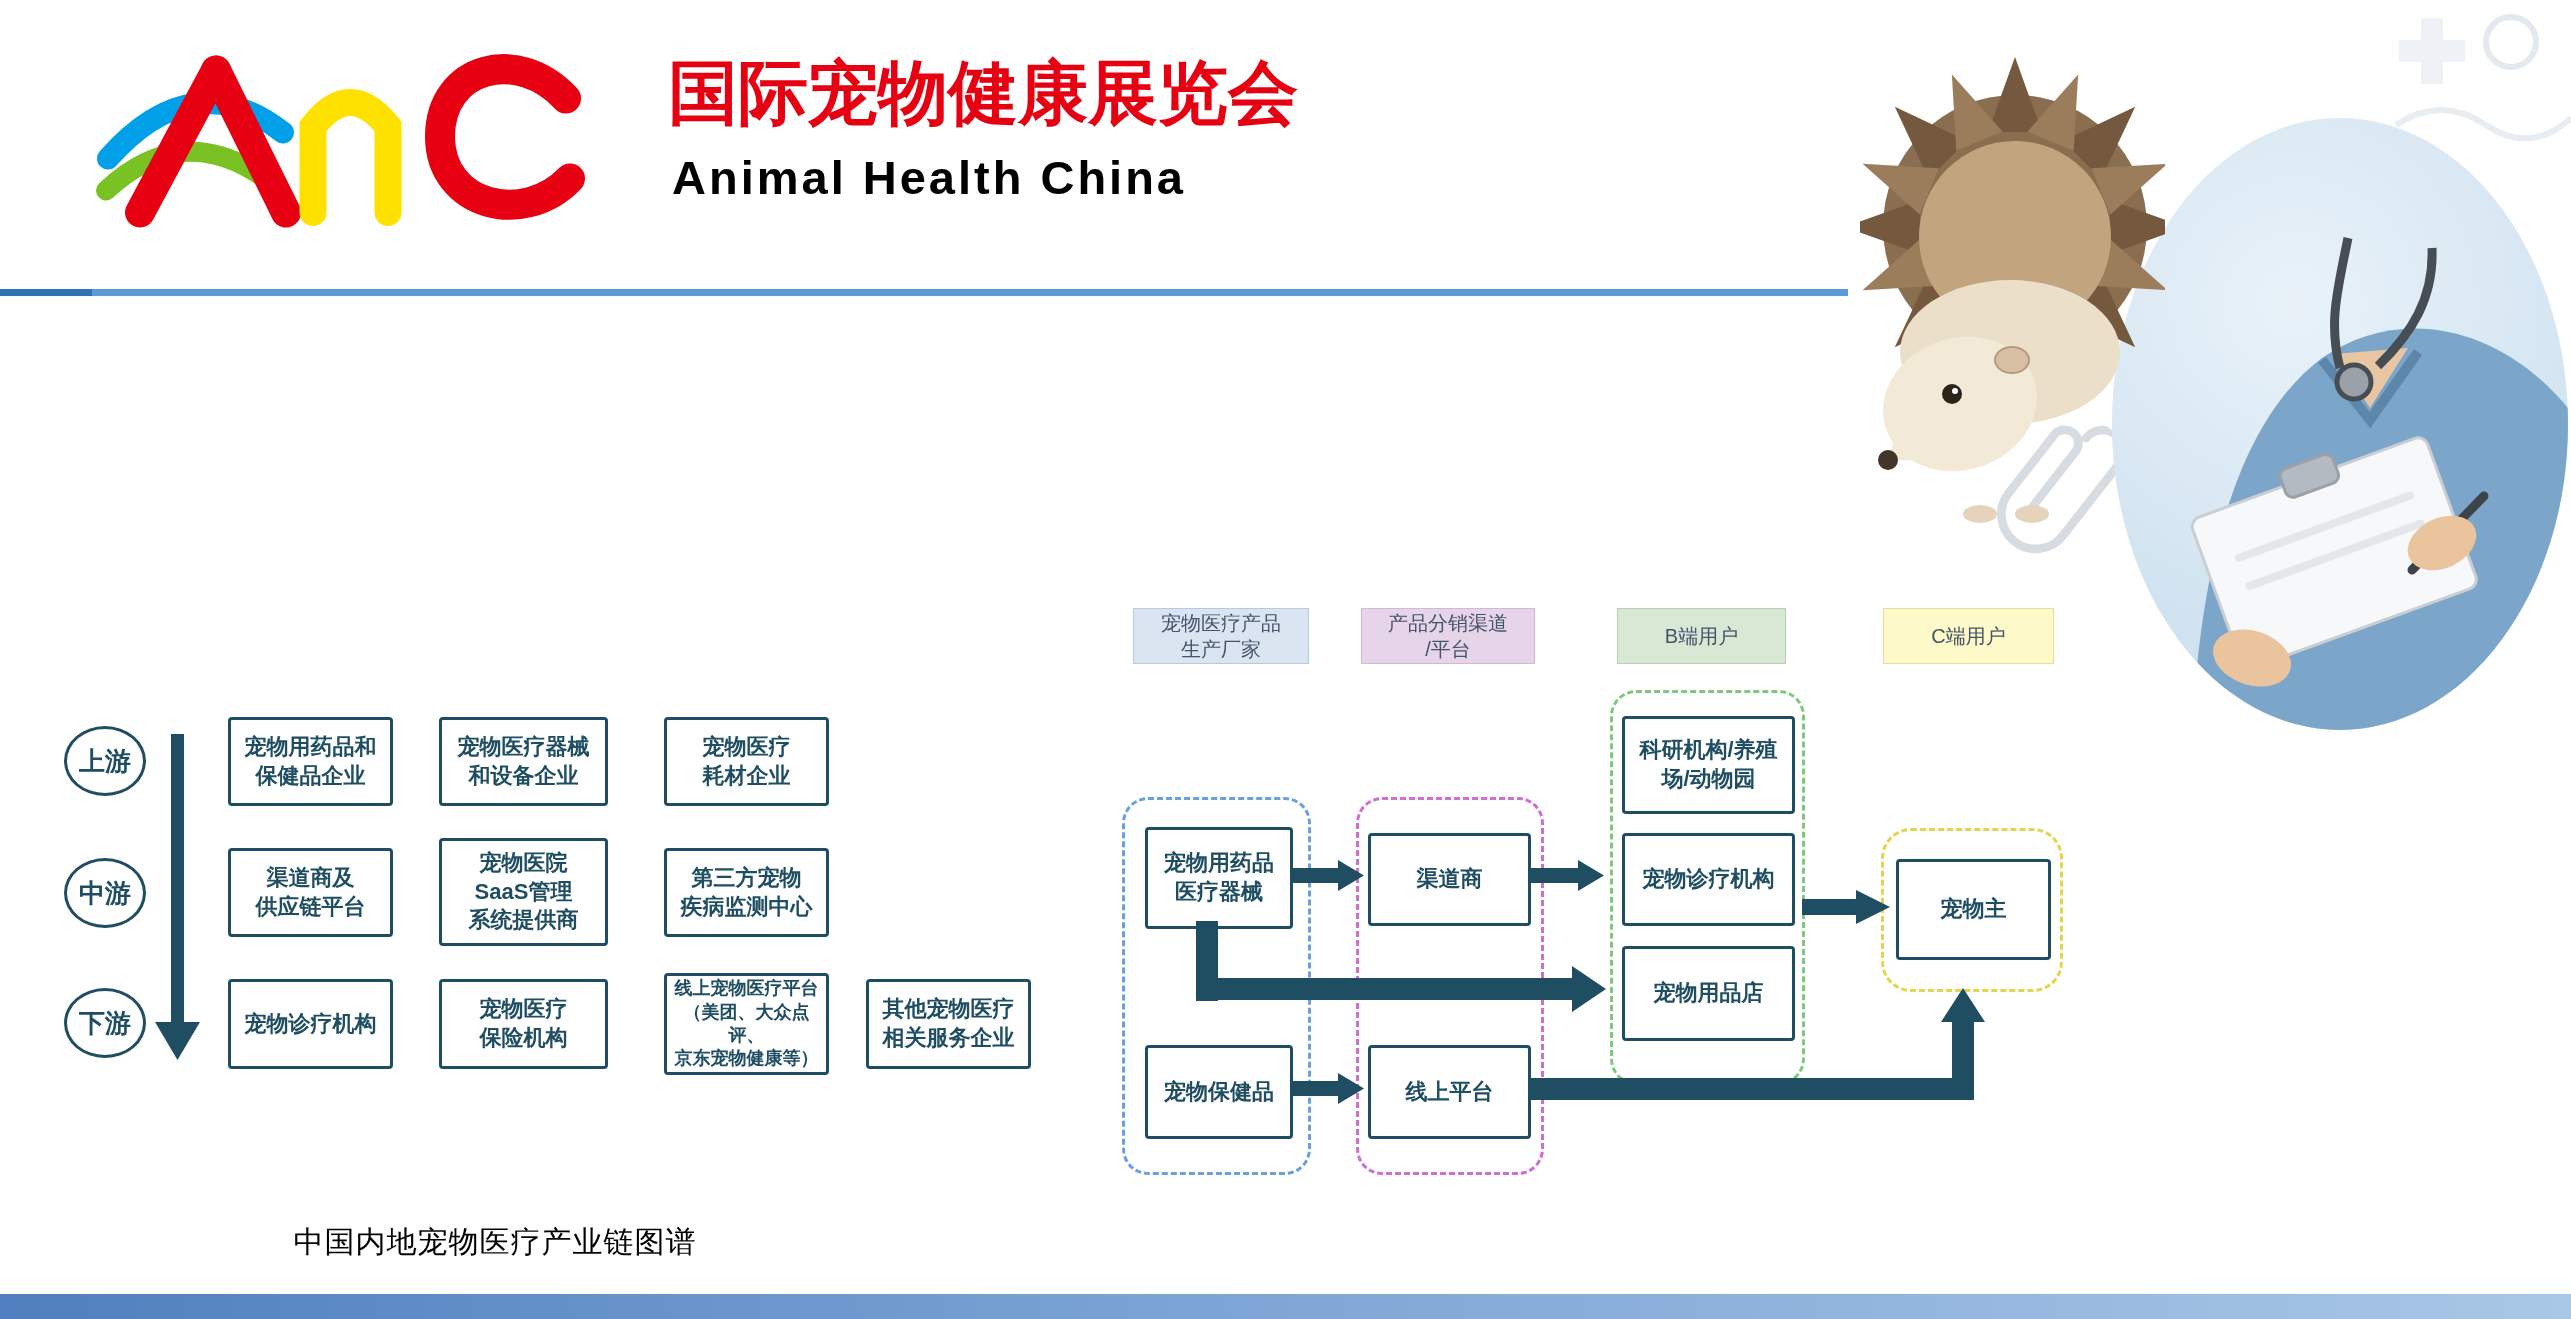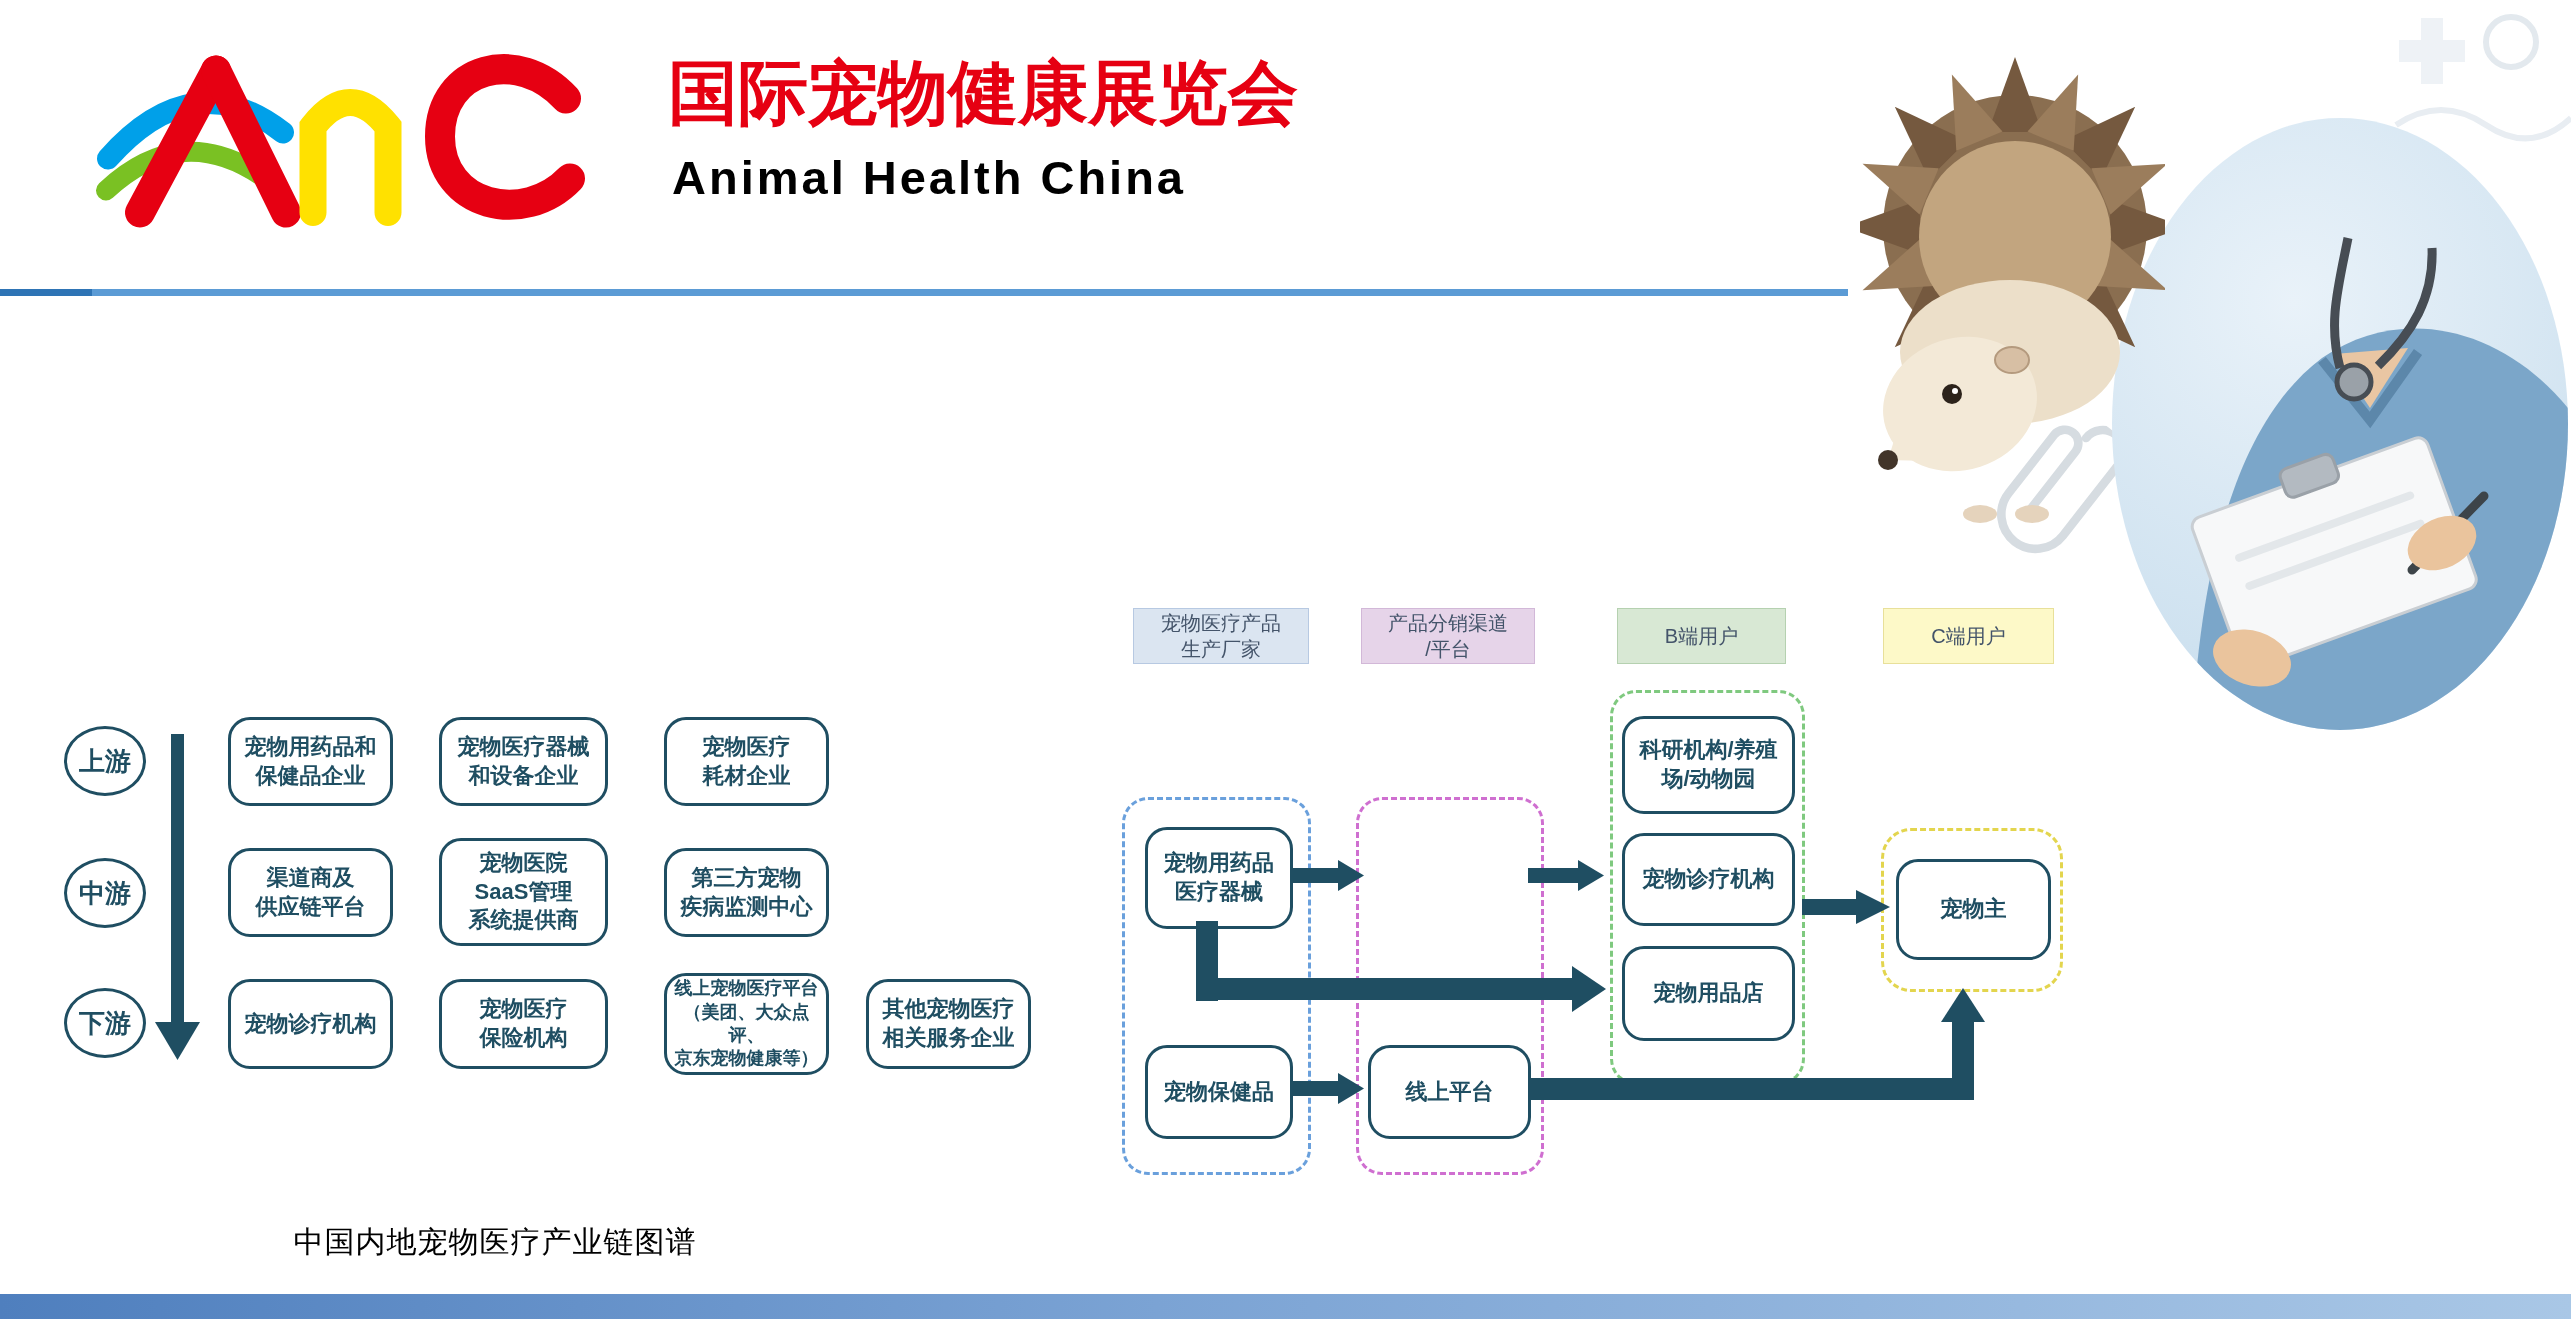--- a/index.html
+++ b/index.html
@@ -11,21 +11,21 @@
          color:var(--title-red);line-height:1;white-space:nowrap;}
   .subtitle{position:absolute;left:672px;top:150px;font-size:47px;font-weight:bold;
          color:#000;letter-spacing:3px;white-space:nowrap;}
   .divider-main{position:absolute;left:0;top:289px;width:1848px;height:7px;background:var(--divider-blue);}
   .divider-dark{position:absolute;left:0;top:289px;width:92px;height:7px;background:var(--divider-dark);}
   
   .intro{position:absolute;left:118px;top:338px;width:1610px;font-size:40px;line-height:1.47;
          font-family:"Liberation Serif",serif;color:#000;}
   .intro b{font-weight:bold;}
   
-  .box{position:absolute;background:#fff;border:3px solid var(--accent-teal);border-radius:22px;
+  .box{position:absolute;background:#fff;border:3px solid var(--accent-teal);border-radius:4px;
        display:flex;align-items:center;justify-content:center;text-align:center;
        font-weight:bold;color:var(--accent-teal);font-size:22px;line-height:1.3;white-space:pre-line;}
   .stage{position:absolute;width:76px;height:64px;border:3px solid var(--accent-teal);border-radius:50%;
        display:flex;align-items:center;justify-content:center;font-size:26px;font-weight:bold;
        color:var(--accent-teal);background:#fff;}
   .chip{position:absolute;display:flex;align-items:center;justify-content:center;text-align:center;
        font-size:20px;line-height:1.3;color:#44546a;border:1px solid;white-space:pre-line;}
   .dashed{position:absolute;border:3px dashed;border-radius:26px;background:transparent;}
   .caption{position:absolute;top:1222px;width:610px;text-align:center;font-size:30px;font-weight:normal;
        color:#000;letter-spacing:1px;}
@@ -197,20 +197,21 @@
   <div class="chip chip3">C端用户</div>
 
   <div class="dashed dcb"></div>
   <div class="dashed dcm"></div>
   <div class="dashed dcg"></div>
   <div class="dashed dcy"></div>
 
   <div class="box fp0">宠物用药品
 医疗器械</div>
   <div class="box fp1">宠物保健品</div>
+  <div class="box fc0">渠道商</div>
   <div class="box fc1">线上平台</div>
   <div class="box fb0">科研机构/养殖
 场/动物园</div>
   <div class="box fb1">宠物诊疗机构</div>
   <div class="box fb2">宠物用品店</div>
   <div class="box fu0">宠物主</div>
 
 
   <svg class="arrows" viewBox="0 0 2571 1319">
     <g fill="currentColor">

